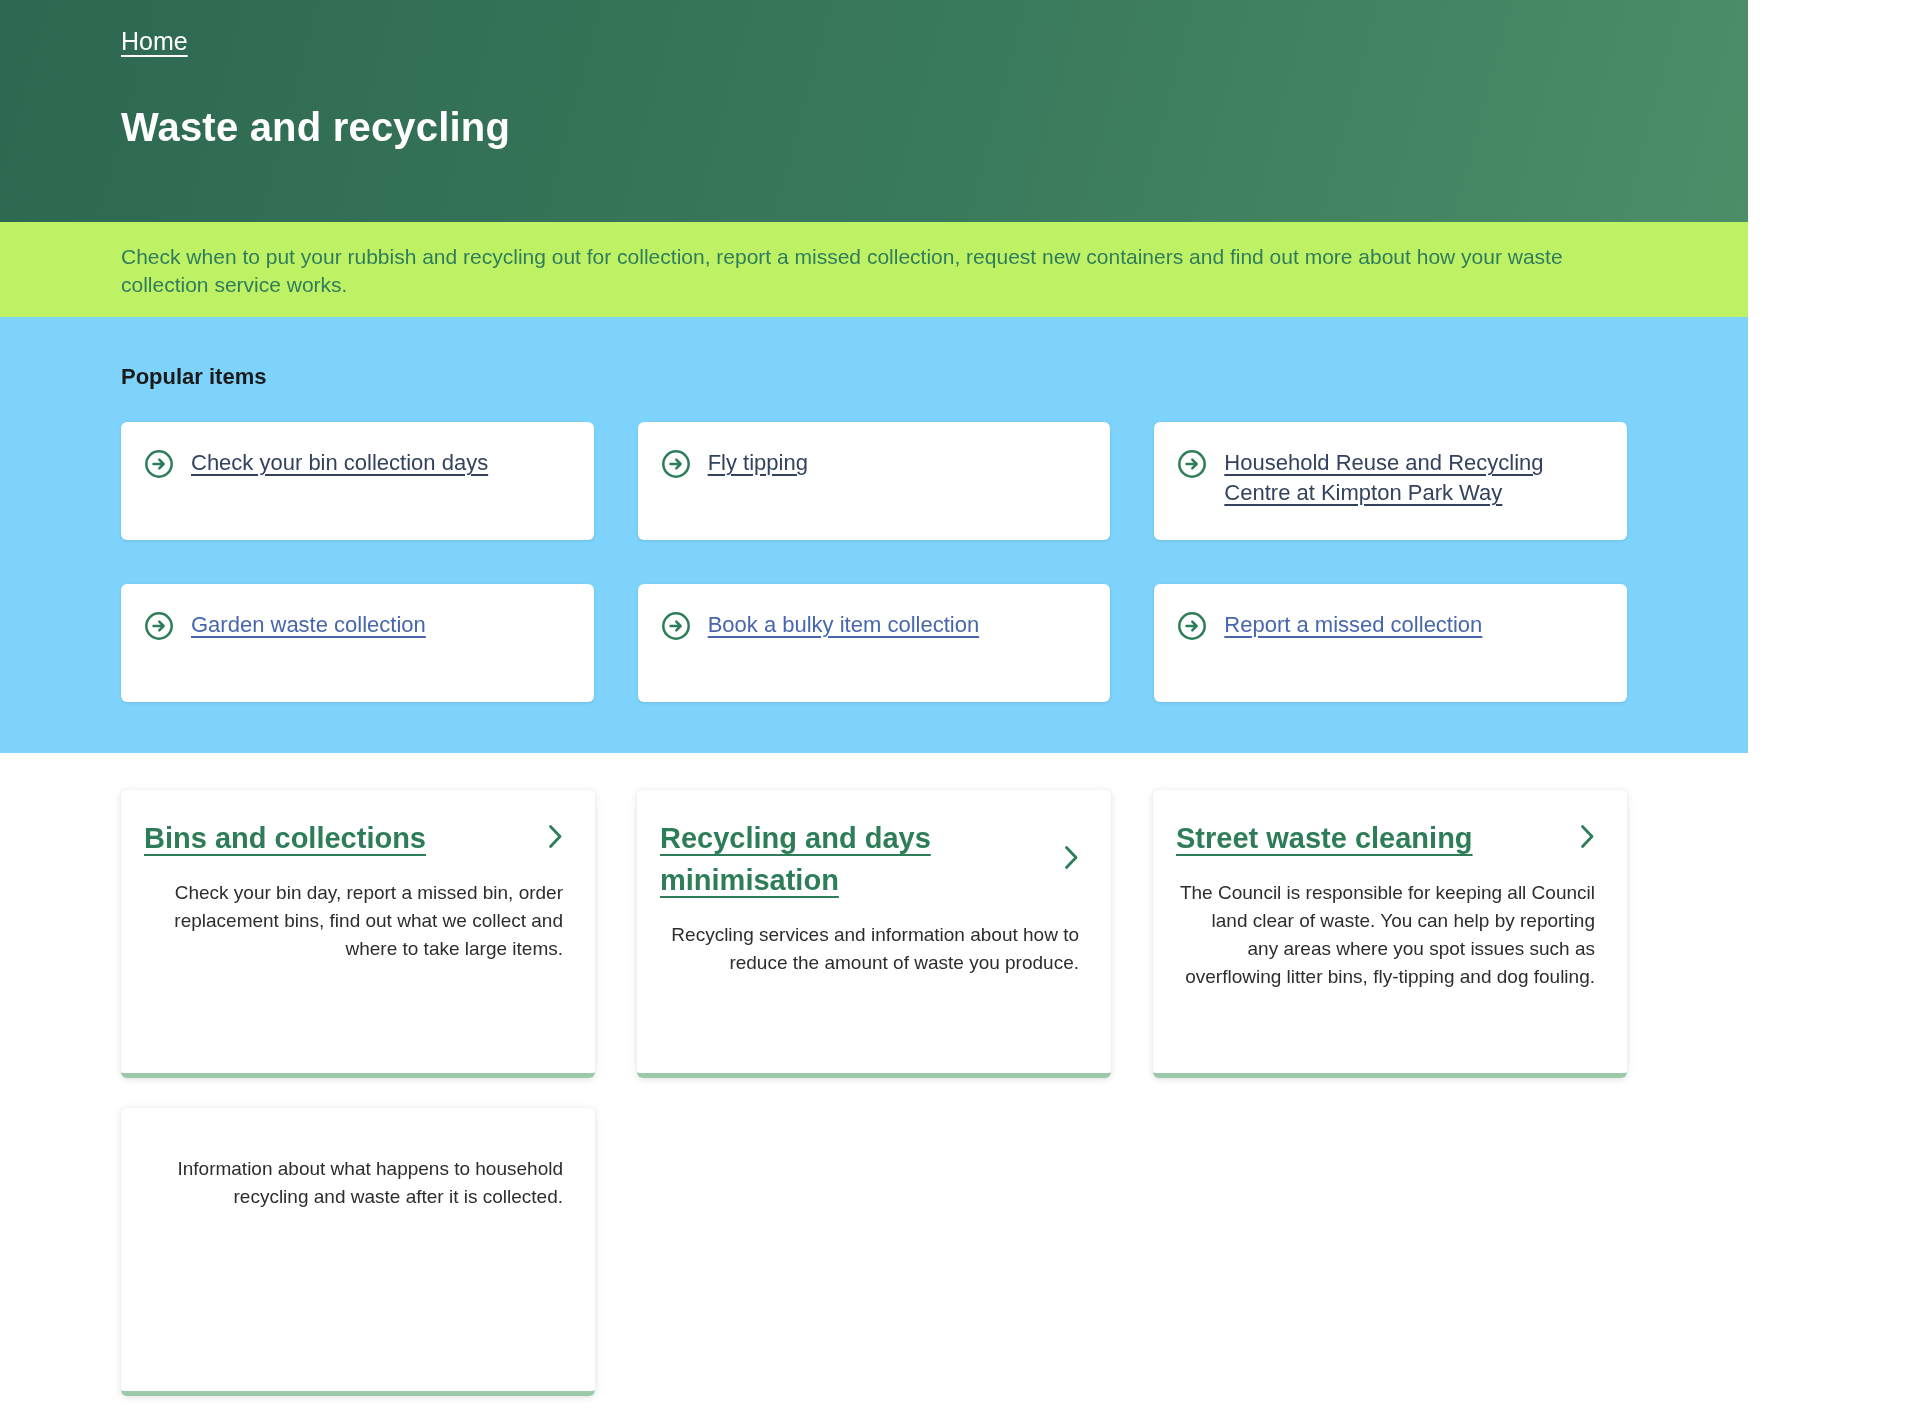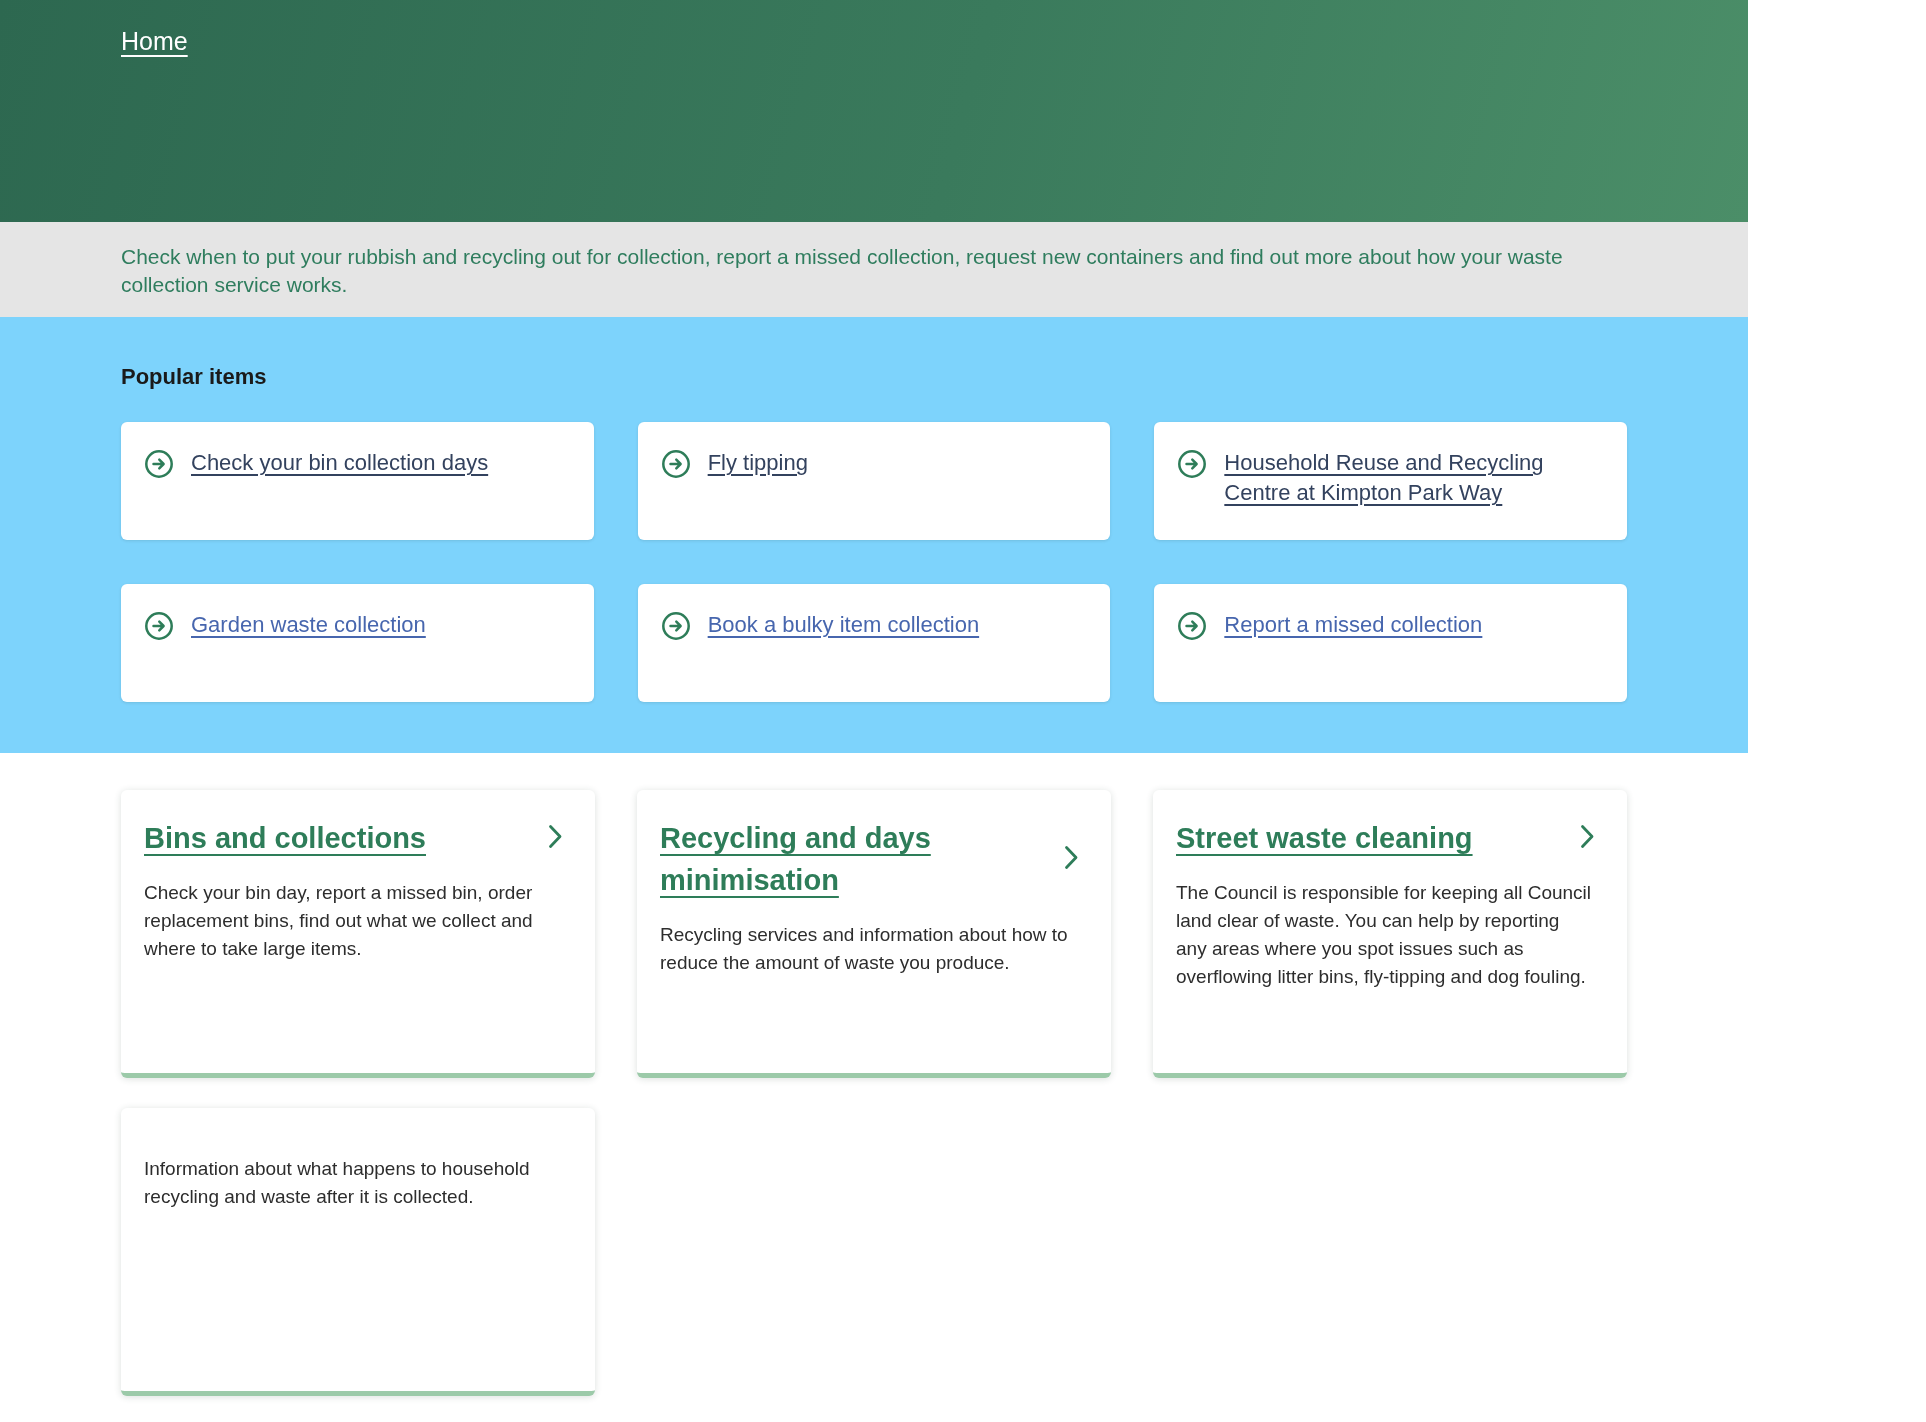--- a/index.html
+++ b/index.html
@@ -32,21 +32,21 @@
     margin-top: 48px;
     color: #ffffff;
     font-size: 40px;
     font-weight: 700;
     letter-spacing: 0.2px;
   }
 
   
   .intro {
     height: 95px;
-    background: #e5e5e5;
+    background: #bef264;
     padding: 21px 121px 0 121px;
   }
   .intro p {
     color: #2f7d5e;
     font-size: 21px;
     line-height: 28px;
     max-width: 1690px;
   }
 
   
@@ -126,29 +126,31 @@
     text-decoration-thickness: 2px;
     cursor: pointer;
   }
   .chevron { flex: 0 0 auto; margin-right: 4px; }
   .cat-desc {
     margin-top: 20px;
     color: #2d2d2d;
     font-size: 19px;
     line-height: 28px;
     padding-right: 4px;
+    text-align: right;
   }
 </style>
 </head>
 <body>
 
 <div class="page">
 
   <header class="hero">
     <a class="breadcrumb-link">Home</a>
+    <h1>Waste and recycling</h1>
   </header>
 
   <div class="intro">
     <p>Check when to put your rubbish and recycling out for collection, report a missed collection, request new containers and find out more about how your waste collection service works.</p>
   </div>
 
   <section class="popular">
     <h2>Popular items</h2>
     <div class="popular-grid">
 

